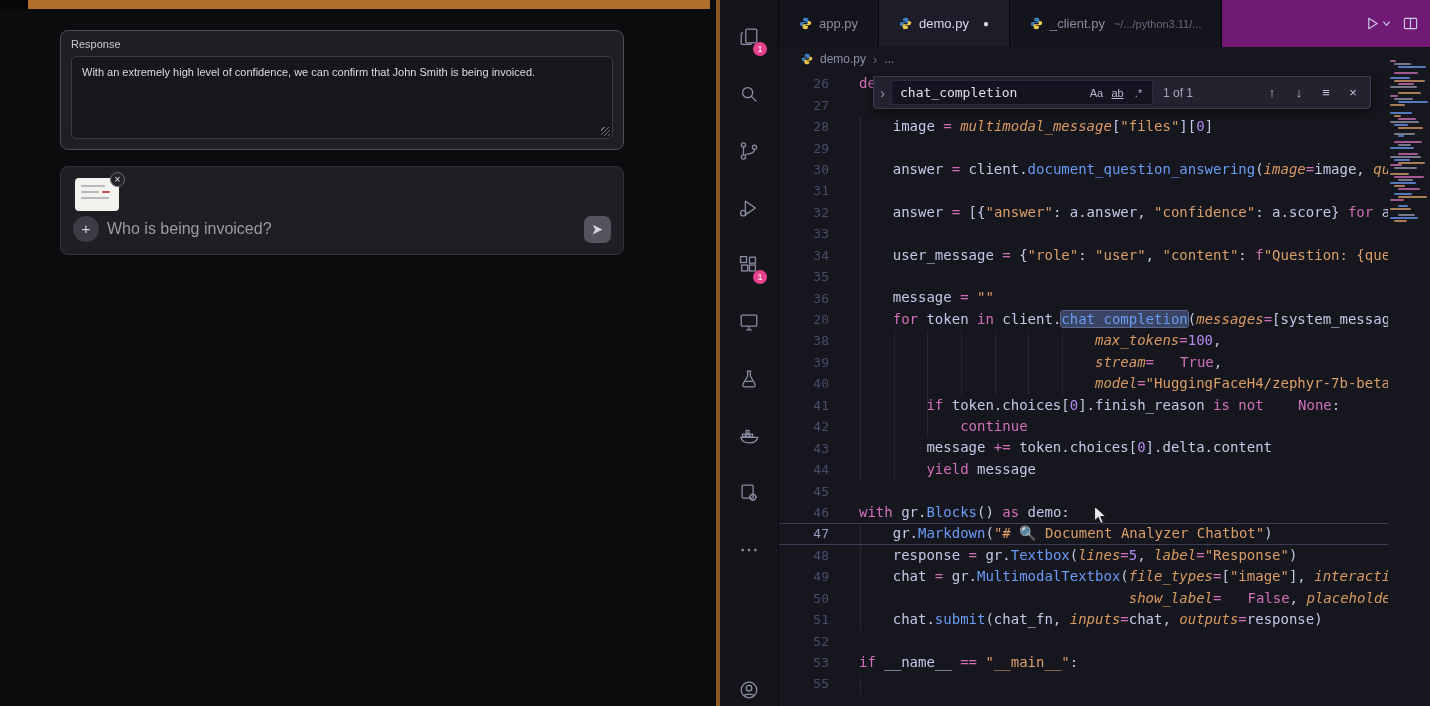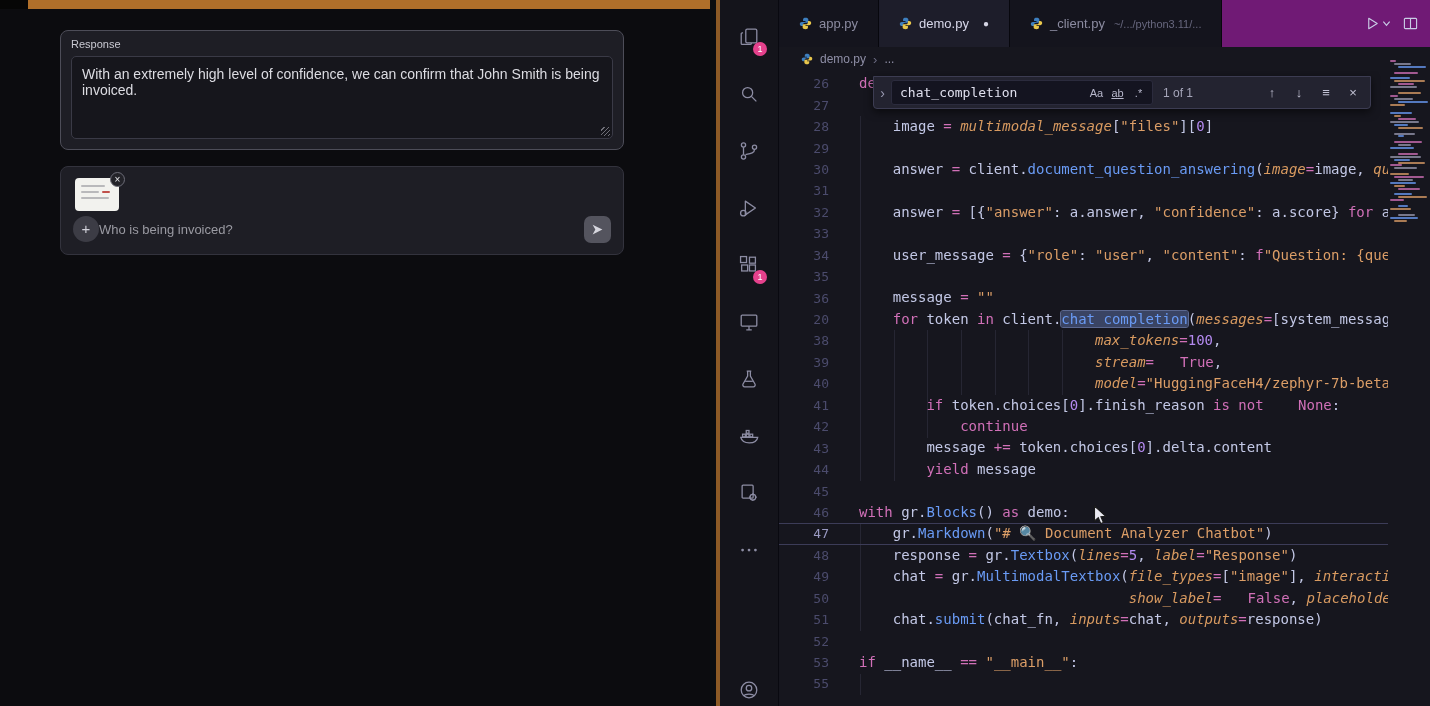--- a/index.html
+++ b/index.html
@@ -5,33 +5,33 @@
   * { box-sizing: border-box; margin: 0; padding: 0; }
   html,body { width:1430px; height:706px; overflow:hidden; background:#000; font-family:"Liberation Sans",sans-serif; }
   .stage { position:relative; width:1430px; height:706px; }
 
   
   .left-app { position:absolute; left:0; top:0; width:716px; height:706px; background:#0c0c0f; }
   .topbar-black { position:absolute; left:0; top:0; width:28px; height:9px; background:#060606; }
   .topbar-orange { position:absolute; left:28px; top:0; width:682px; height:9px; background:#b06f2a; }
   .response-panel { position:absolute; left:60px; top:30px; width:564px; height:120px; background:#1e1e25; border:1px solid #4d4d58; border-radius:8px; }
   .response-label { position:absolute; left:10px; top:7px; font-size:11px; color:#c9c9d2; }
-  .response-textarea { position:absolute; left:10px; top:25px; right:10px; bottom:10px; background:#16161c; border:1px solid #3a3a46; border-radius:5px; padding:9px 10px; font-size:14px; color:#dcdce2; }
+  .response-textarea { position:absolute; left:10px; top:25px; right:10px; bottom:10px; background:#16161c; border:1px solid #3a3a46; border-radius:5px; padding:9px 10px; font-size:11px; color:#dcdce2; }
   .resize-handle { position:absolute; right:2px; bottom:2px; width:9px; height:9px; background:repeating-linear-gradient(135deg,transparent 0 2px,#6f6f78 2px 3px); }
   .chat-panel { position:absolute; left:60px; top:166px; width:564px; height:89px; background:#1e1e25; border:1px solid #33333d; border-radius:8px; }
   .attachment { position:absolute; left:14px; top:11px; width:44px; height:33px; background:#f2f2ee; border-radius:4px; }
   .doc-line { position:absolute; left:6px; height:2px; background:#b9b9bb; border-radius:1px; }
   .doc-line.l1 { top:7px; width:24px; }
   .doc-line.l2 { top:13px; width:18px; }
   .doc-line.l3 { top:19px; width:28px; }
   .doc-line.red { top:13px; left:27px; width:8px; background:#c0504a; }
   .attachment-close { position:absolute; right:-6px; top:-6px; width:15px; height:15px; border-radius:50%; background:#232329; border:1px solid #6d6d78; color:#e8e8ec; font-size:10px; line-height:12px; text-align:center; cursor:pointer; }
   .chat-row { position:absolute; left:12px; right:12px; bottom:11px; height:28px; display:flex; align-items:center; }
   .plus-btn { width:26px; height:26px; border-radius:50%; background:#3c3c45; border:none; color:#d2d2da; font-size:15px; line-height:24px; text-align:center; cursor:pointer; }
-  .chat-placeholder { margin-left:0; font-size:13px; color:#9a9aa2; flex:1; }
+  .chat-placeholder { margin-left:8px; font-size:16px; color:#9a9aa2; flex:1; }
   .send-btn { width:27px; height:27px; border-radius:7px; background:#54545e; border:none; display:flex; align-items:center; justify-content:center; cursor:pointer; }
 
   
   .divider { position:absolute; left:716px; top:0; width:4px; height:706px; background:#8d5a26; }
 
   
   .vscode { position:absolute; left:720px; top:0; width:710px; height:706px; background:#16161e; }
   .activitybar { position:absolute; left:0; top:0; width:58px; height:706px; background:#14141b; padding-top:8px; }
   .act-item { position:relative; width:58px; height:57px; display:flex; align-items:center; justify-content:center; cursor:pointer; }
   .act-item svg { stroke:#8d8da4; fill:none; stroke-width:1.4; }

